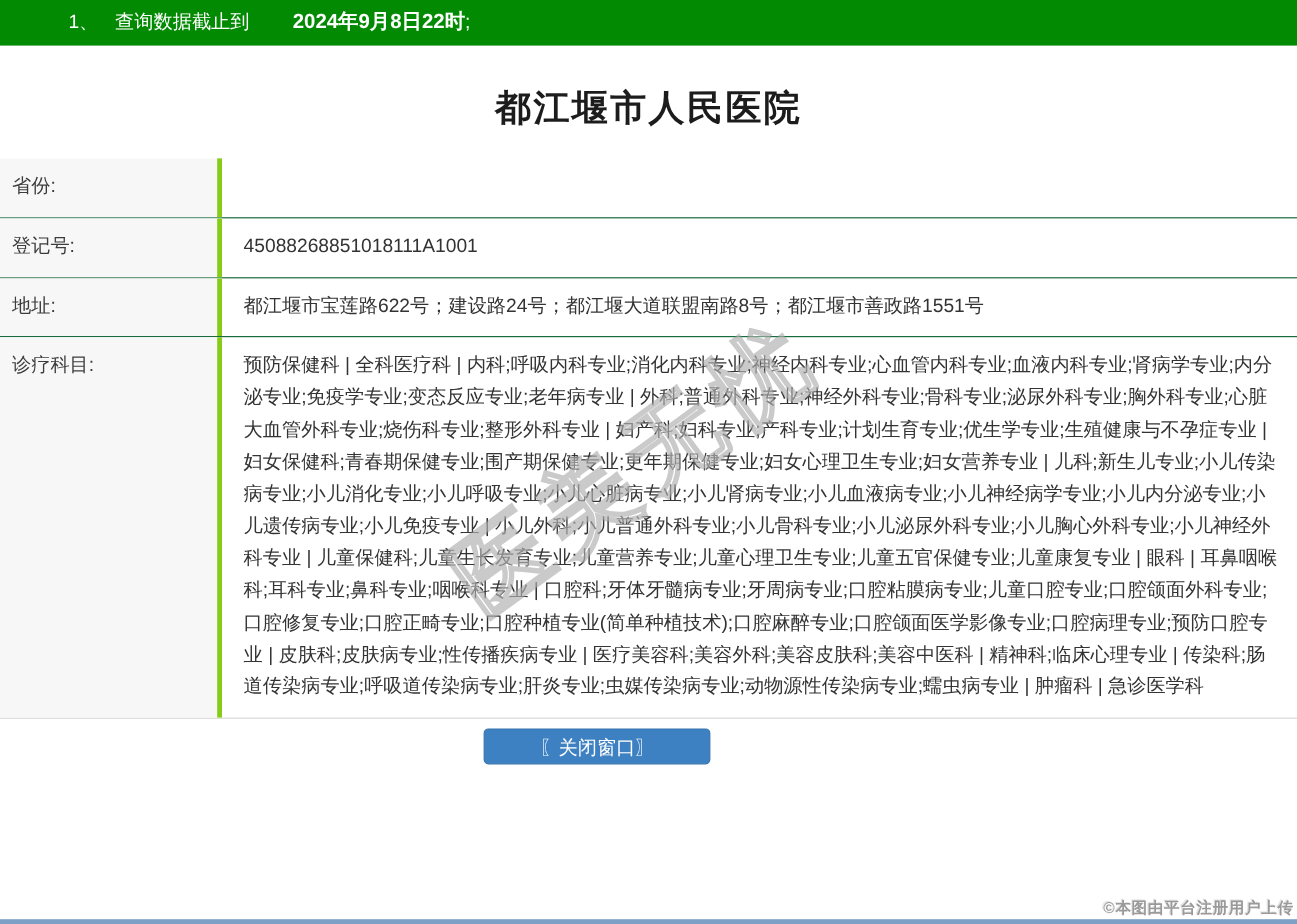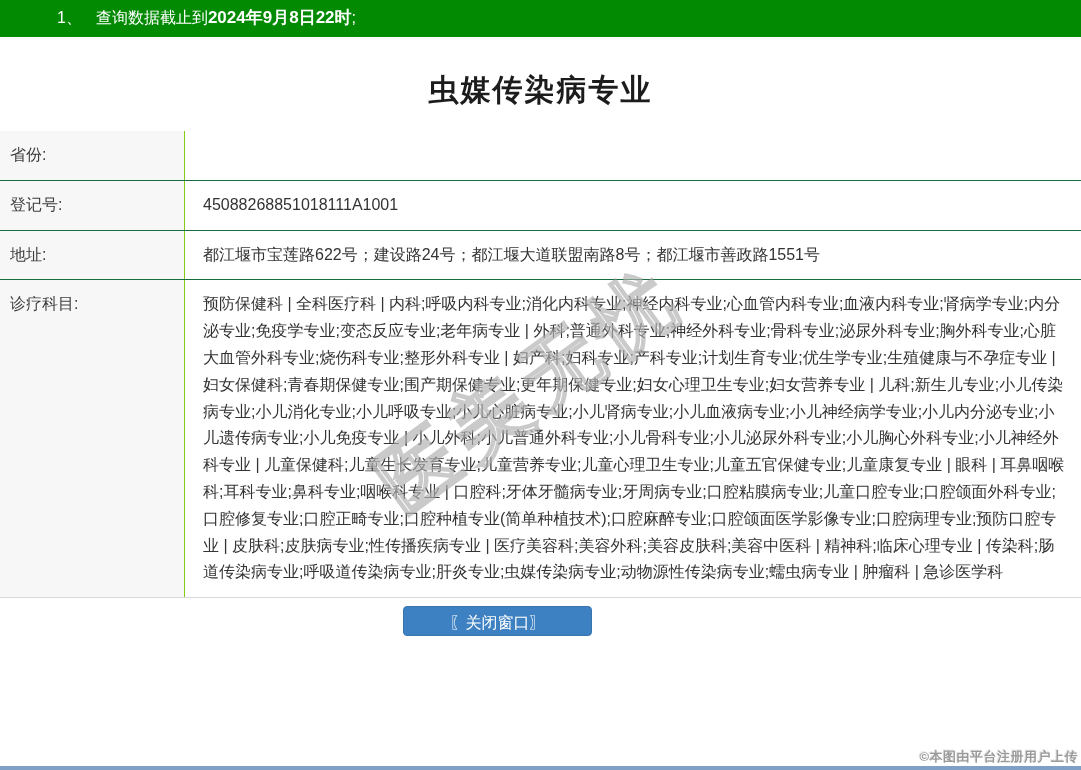--- a/index.html
+++ b/index.html
@@ -3,33 +3,33 @@
 <meta charset="utf-8">
 <style>
   html,body{margin:0;padding:0;background:#fff;}
   body{font-family:"Liberation Sans","DejaVu Sans",sans-serif;}
   .page{position:relative;width:1081px;height:770px;background:#fff;overflow:hidden;}
 
   
   .notice{background:#028b02;color:#fff;padding:5px 0 6px;}
   .notice-line{padding-left:57px;font-size:16px;line-height:26px;white-space:nowrap;}
   .notice-line .num{display:inline-block;margin-right:14px;}
-  .notice-line b{font-size:17px;}
+  .notice-line b{font-size:17px;padding-left:36px;}
 
   
   .title{text-align:center;font-size:30px;line-height:34px;font-weight:600;
          color:#1c1c1c;margin:36px 0 0;letter-spacing:2px;}
 
   
   .info-table{margin-top:24px;border-bottom:1px solid #d9d9d9;}
   .row{display:flex;border-bottom:1px solid #176b3d;}
   .row:last-child{border-bottom:none;}
   .cell{padding:11px 15px;font-size:16px;line-height:26.8px;color:#333;box-sizing:border-box;}
   .label{width:185px;flex:none;background:#f7f7f7;padding-left:10px;
-         border-right:1px solid #84cc16;color:#3c3c3c;}
+         border-right:4px solid #84cc16;color:#3c3c3c;}
   .value{flex:1;padding-left:18px;padding-right:14px;word-break:break-all;}
 
   
   .close-btn{display:block;margin:8px 0 0 403px;width:189px;height:30px;
              background:#3e81c2;color:#fff;border:1px solid #3874ae;border-radius:4px;
              font-size:16px;font-family:inherit;cursor:pointer;line-height:31px;padding:0;}
 
   
   .watermark{position:absolute;left:320px;top:338px;width:420px;text-align:center;
              font-size:78px;font-weight:bold;letter-spacing:10px;
@@ -47,21 +47,21 @@
 </style>
 </head>
 <body>
 
 <div class="page">
 
   <div class="notice">
     <div class="notice-line"><span class="num">1、</span><span><span>查询数据截止到</span><b>2024年9月8日22时</b><span>;</span></span></div>
   </div>
 
-  <h1 class="title">虫媒传染病专业</h1>
+  <h1 class="title">都江堰市人民医院</h1>
 
   <div class="info-table">
     <div class="row">
       <div class="cell label">省份:</div>
     </div>
     <div class="row">
       <div class="cell label">登记号:</div>
       <div class="cell value">45088268851018111A1001</div>
     </div>
     <div class="row">

